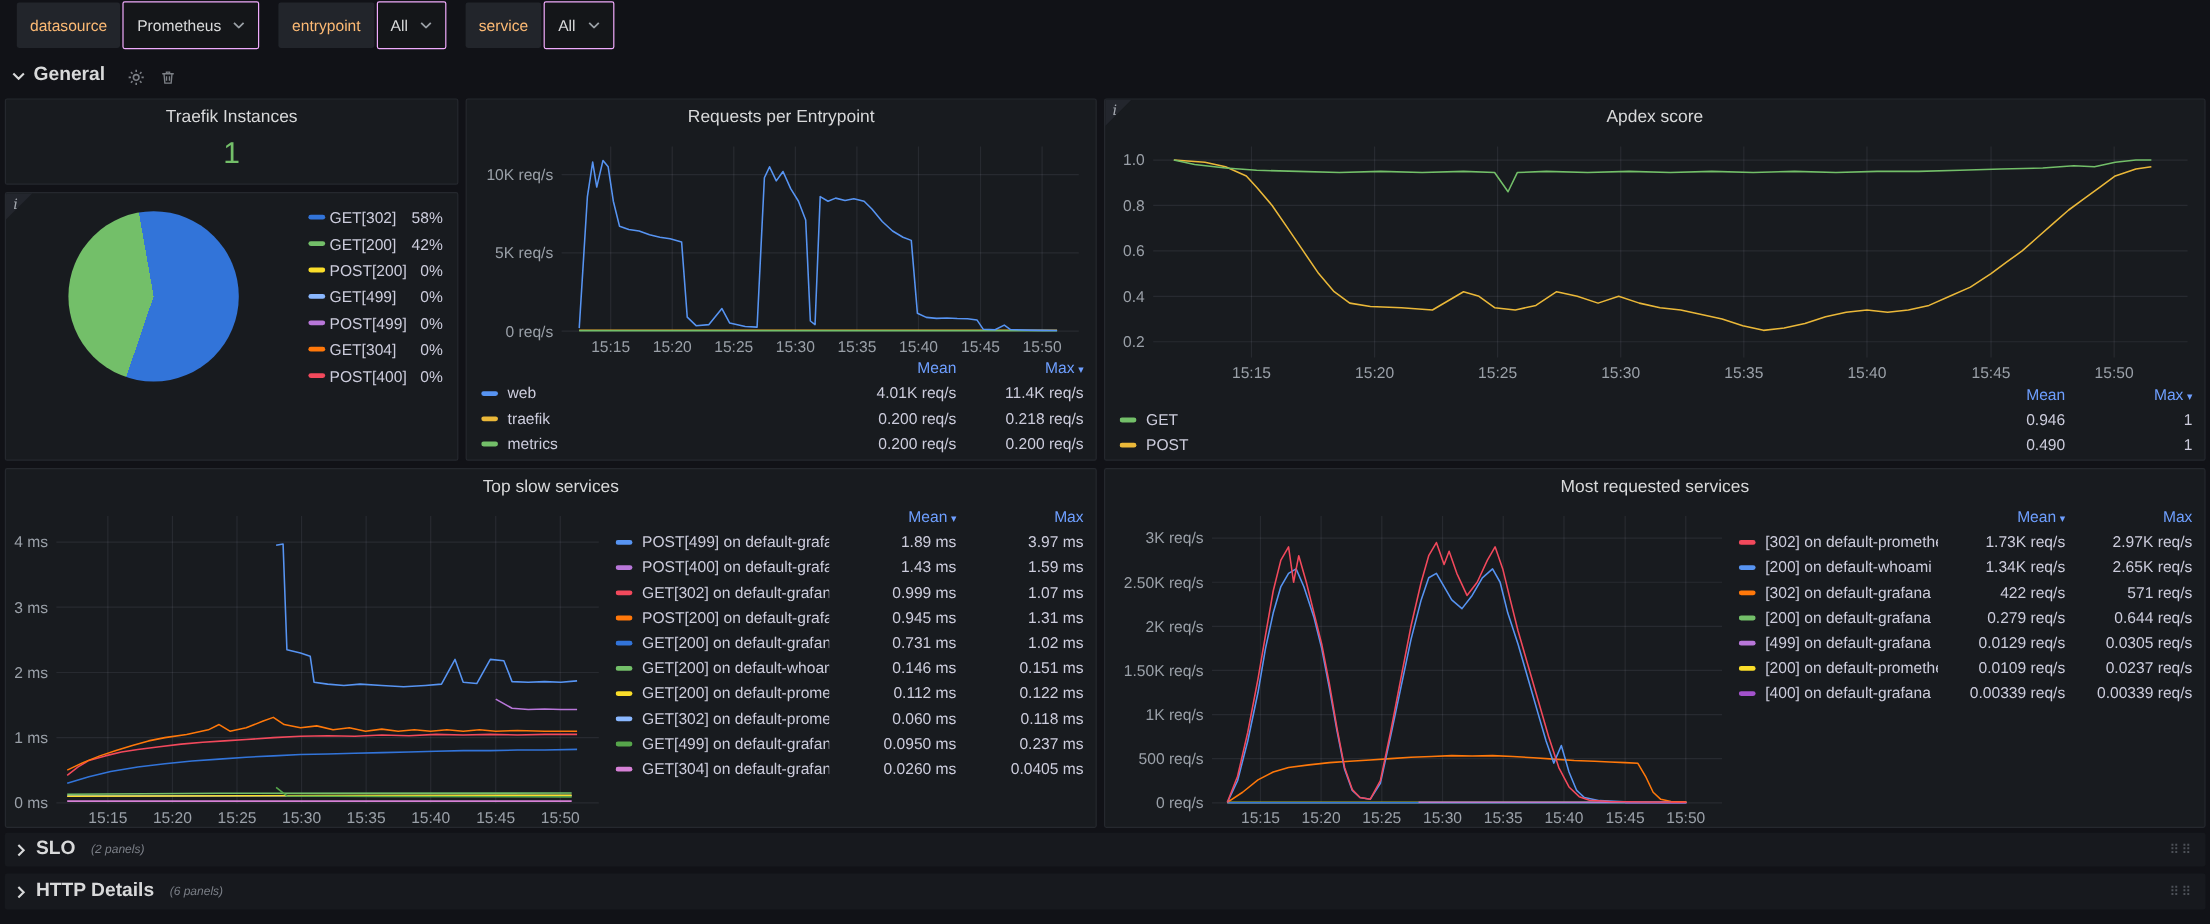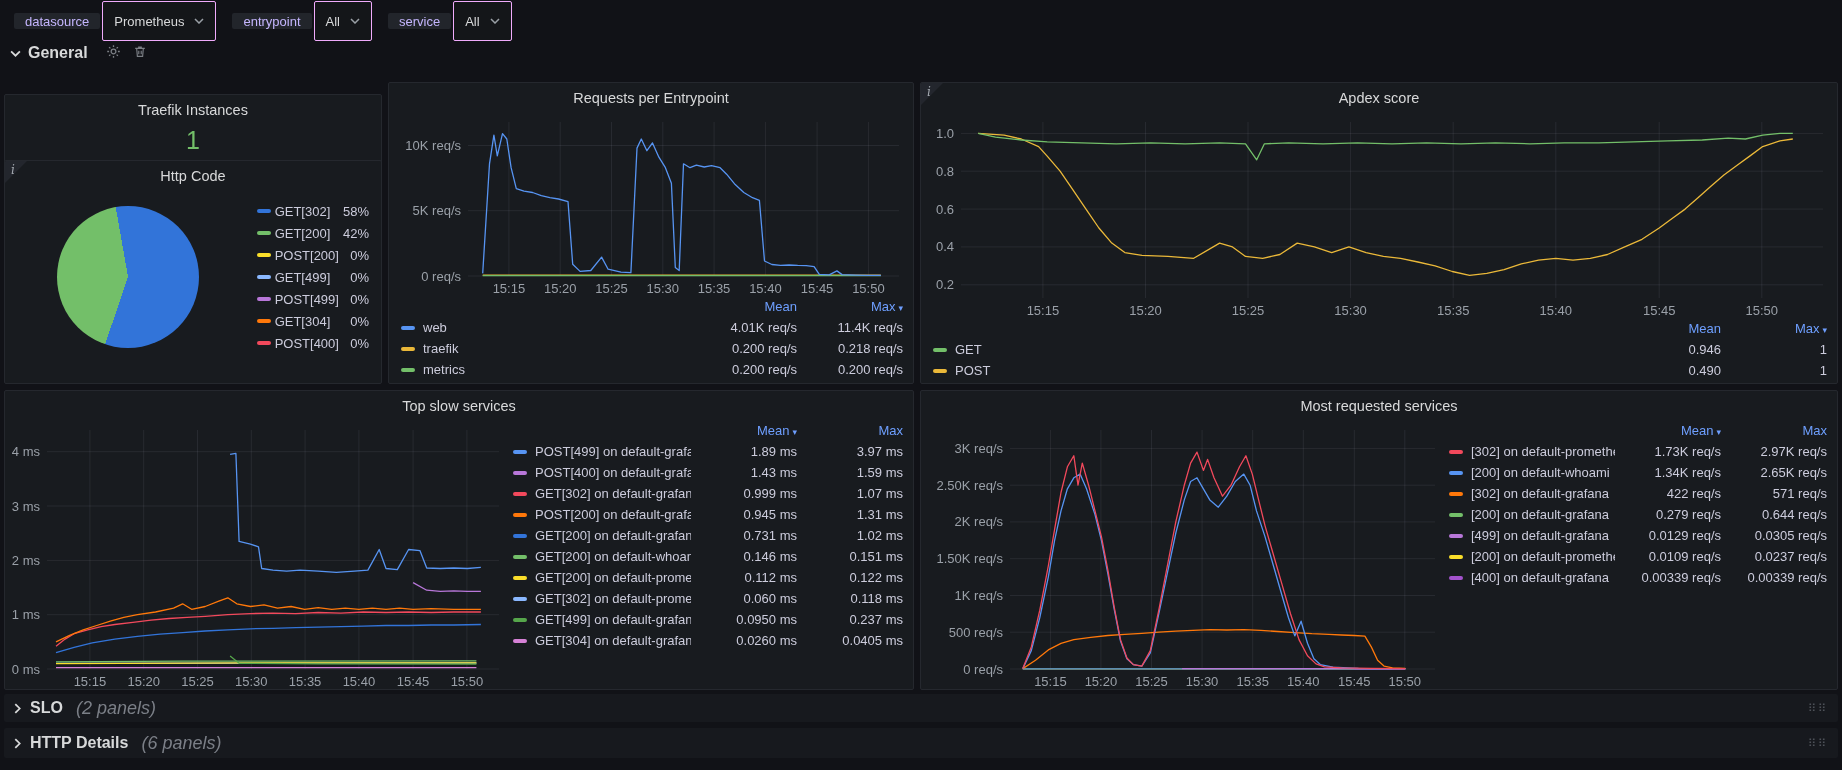--- a/index.html
+++ b/index.html
@@ -1,29 +1,29 @@
 <!DOCTYPE html>
 <html><head>
 <meta charset="utf-8">
 <style>
   html,body{margin:0;padding:0}
   body{width:1842px;height:770px;background:#111217;color:#ccccdc;
        font-family:"Liberation Sans","DejaVu Sans",sans-serif;overflow:hidden;position:relative;font-size:13px}
   
   .submenu{display:flex;align-items:center;gap:16px;padding:7px 14px;height:42px;box-sizing:border-box}
   .var-group{display:flex;align-items:center;gap:2px}
-  .var-label{display:flex;align-items:center;height:16px;padding:0 11px;background:#22252b;color:#c4b5fd;border-radius:2px}
+  .var-label{display:flex;align-items:center;height:38px;padding:0 11px;background:#22252b;color:#fdba74;border-radius:2px}
   .var-value{display:flex;align-items:center;gap:10px;height:30px;padding:4px 11px;background:#141619;border:1px solid #f0abfc;color:#d8d9da;border-radius:2px;cursor:pointer}
   
-  .row-head{display:flex;align-items:flex-start;height:28px;padding:0 10px;margin-top:2px;gap:12px}
+  .row-head{display:flex;align-items:flex-end;height:28px;padding:0 10px;margin-top:2px;gap:12px}
   .row-head .title-wrap{display:flex;align-items:center;gap:7px;cursor:pointer}
   .row-title{font-size:16px;font-weight:bold;color:#d8d9da}
   .row-ico{display:flex;align-items:center;cursor:pointer;opacity:.85}
   .row-collapsed{position:absolute;display:flex;align-items:center;gap:9px;padding:0 10px;background:#17191e;border-radius:2px;cursor:pointer}
-  .row-count{font-size:18px;font-style:italic;color:#7b7f87;margin-left:4px}
+  .row-count{font-size:10px;font-style:italic;color:#7b7f87;margin-left:4px}
   .row-grip{margin-left:auto;color:#4d5158;font-size:11px;letter-spacing:2px;cursor:grab}
   
   .panel{position:absolute;background:#181b1f;border:1px solid #25282e;border-radius:2px;box-sizing:border-box;overflow:hidden}
   .panel-title{height:30px;display:flex;align-items:center;justify-content:center;font-size:14.5px;font-weight:500;color:#d8d9da;cursor:pointer}
   .info-corner{position:absolute;top:0;left:0;width:24px;height:24px;z-index:3;cursor:pointer}
   .info-corner::before{content:"";position:absolute;top:0;left:0;border-top:22px solid #23262d;border-right:22px solid transparent}
   .info-corner .info-i{position:absolute;top:2px;left:6px;font-size:12px;font-style:italic;color:#a5aab1;font-family:"DejaVu Serif",serif}
   
   .stat-value{text-align:center;font-size:25px;font-weight:500;margin-top:2px;line-height:1.1}
   
@@ -99,30 +99,29 @@
         <path fill="none" stroke="#8e9299" stroke-width="1.4" d="M8 5.5A2.5 2.5 0 1 0 8 10.5 2.5 2.5 0 1 0 8 5.5M8 1.3v2M8 12.7v2M1.3 8h2M12.7 8h2M3.3 3.3l1.4 1.4M11.3 11.3l1.4 1.4M12.7 3.3l-1.4 1.4M4.7 11.3l-1.4 1.4"></path>
       </svg>
   </span>
   <span class="row-ico">
     <svg width="14" height="15" viewBox="0 0 16 16">
         <path fill="none" stroke="#8e9299" stroke-width="1.3" d="M2.5 4.5h11M6.5 4.5V3h3v1.5M4.2 4.5l.8 9h6l.8-9M6.6 7v4.2M9.4 7v4.2"></path>
       </svg>
   </span>
 </div>
 
-<section class="panel" id="p-instances" style="left:4px;top:94px;width:378px;height:72px">
+<section class="panel" id="p-instances" style="left:4px;top:82px;width:378px;height:72px">
   <header class="panel-title">Traefik Instances</header>
   <div class="stat-value" style="color: rgb(115, 191, 105);">1</div>
 </section>
 
 <section class="panel" id="p-httpcode" style="left:4px;top:160px;width:378px;height:224px">
   <span class="info-corner">
       <span class="info-i">i</span>
     </span>
-  <header class="panel-title">Http Code</header>
   <div class="pie-body">
     <div class="pie" style="background: conic-gradient(from -10deg, rgb(50, 116, 217) 0%, rgb(50, 116, 217) 58%, rgb(115, 191, 105) 58%, rgb(115, 191, 105) 100%);"></div>
     <div class="pie-legend">
       <div class="pl-row"><span class="marker" style="background-color: rgb(50, 116, 217);"></span>&nbsp;<span>GET[302]</span><span class="pl-val">58%</span></div>
       <div class="pl-row"><span class="marker" style="background-color: rgb(115, 191, 105);"></span>&nbsp;<span>GET[200]</span><span class="pl-val">42%</span></div>
       <div class="pl-row"><span class="marker" style="background-color: rgb(250, 222, 42);"></span>&nbsp;<span>POST[200]</span><span class="pl-val">0%</span></div>
       <div class="pl-row"><span class="marker" style="background-color: rgb(138, 184, 255);"></span>&nbsp;<span>GET[499]</span><span class="pl-val">0%</span></div>
       <div class="pl-row"><span class="marker" style="background-color: rgb(184, 119, 217);"></span>&nbsp;<span>POST[499]</span><span class="pl-val">0%</span></div>
       <div class="pl-row"><span class="marker" style="background-color: rgb(255, 120, 10);"></span>&nbsp;<span>GET[304]</span><span class="pl-val">0%</span></div>
       <div class="pl-row"><span class="marker" style="background-color: rgb(242, 73, 92);"></span>&nbsp;<span>POST[400]</span><span class="pl-val">0%</span></div>

